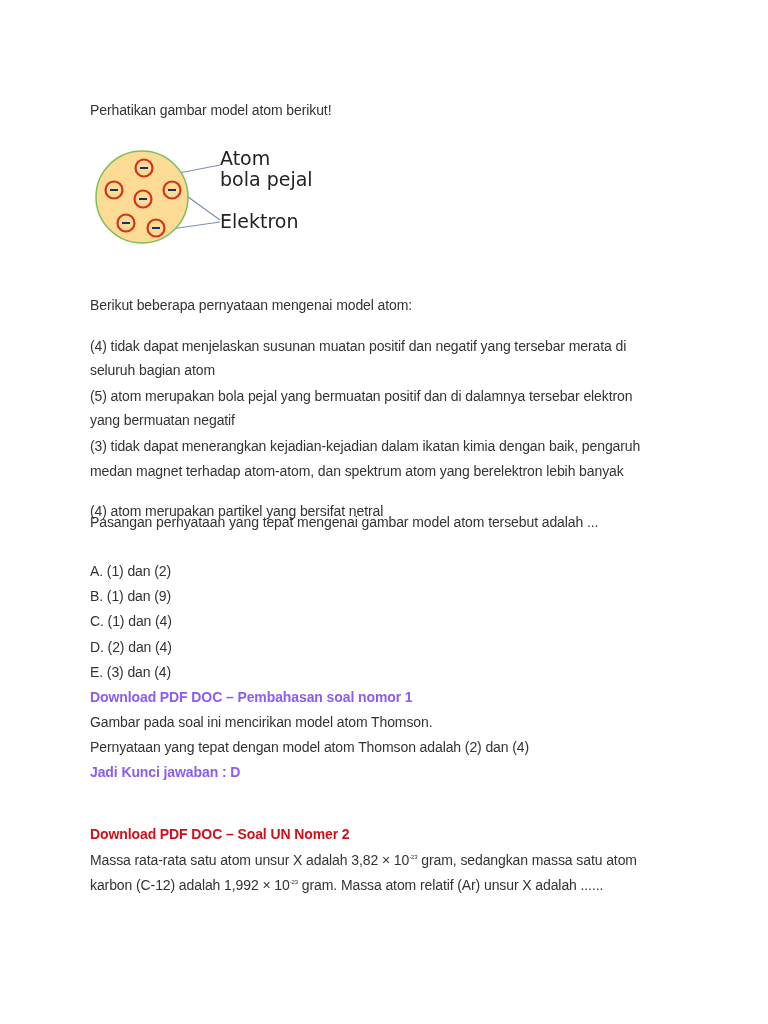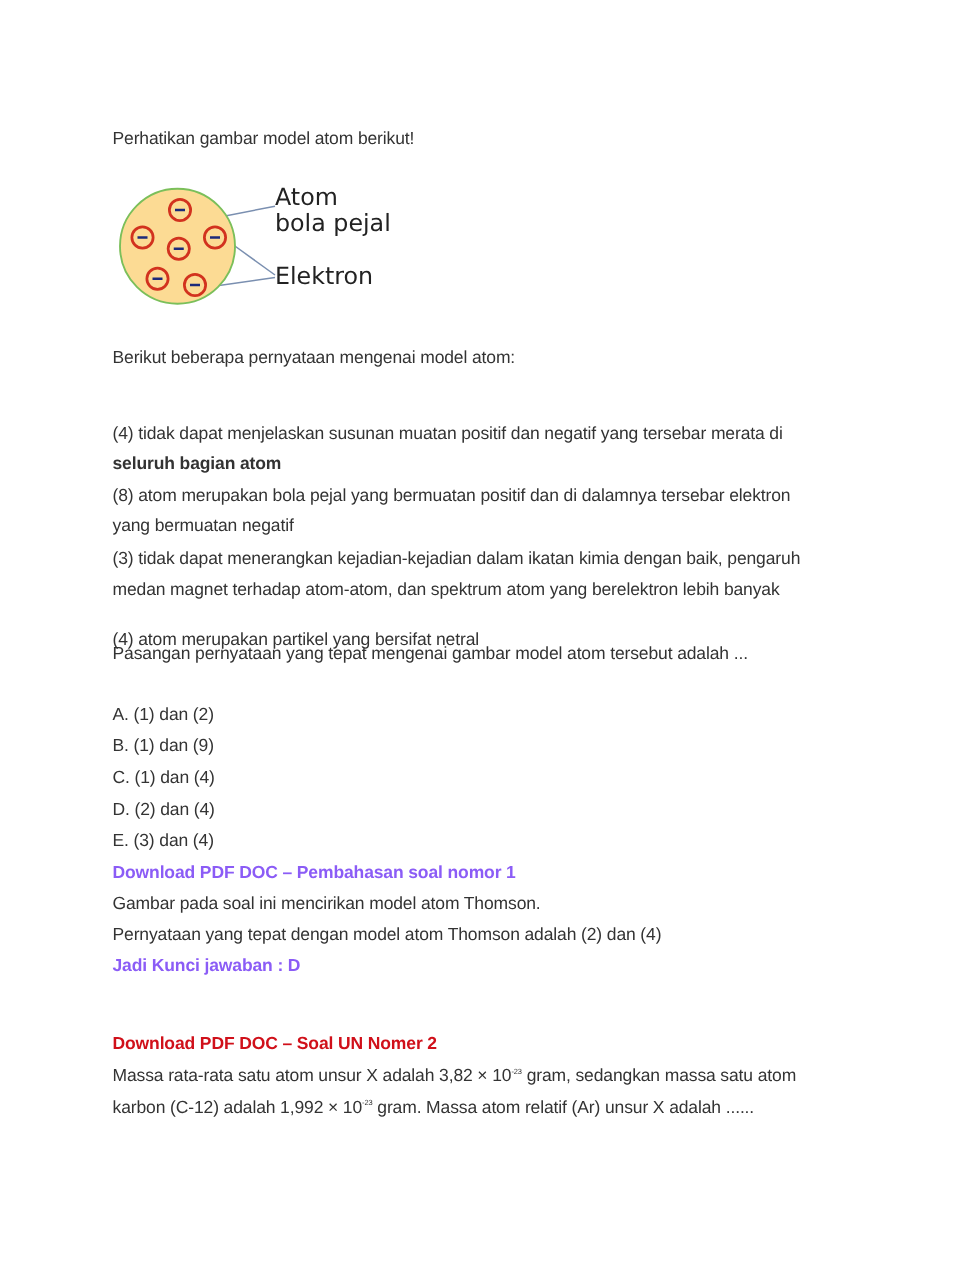--- a/index.html
+++ b/index.html
@@ -85,25 +85,25 @@
         <line x1="80" y1="50" x2="88" y2="50"></line>
         <line x1="34" y1="83" x2="42" y2="83"></line>
         <line x1="64" y1="88" x2="72" y2="88"></line>
       </g>
     </svg>
     <div class="fig-label" style="left:132px; top:10px;">Atom</div>
     <div class="fig-label" style="left:132px; top:31px;">bola pejal</div>
     <div class="fig-label" style="left:132px; top:73px;">Elektron</div>
   </div>
 
-  <div class="line" style="top:276px;">Berikut beberapa pernyataan mengenai model atom:</div>
+  <div class="line" style="top:296px;">Berikut beberapa pernyataan mengenai model atom:</div>
 
   <div class="line" style="top:337px;">(4) tidak dapat menjelaskan susunan muatan positif dan negatif yang tersebar merata di</div>
-  <div class="line" style="top:361px;font-weight:bold;">seluruh bagian atom</div>
-  <div class="line" style="top:387px;">(8) atom merupakan bola pejal yang bermuatan positif dan di dalamnya tersebar elektron</div>
+  <div class="line" style="top:361px;">seluruh bagian atom</div>
+  <div class="line" style="top:387px;">(5) atom merupakan bola pejal yang bermuatan positif dan di dalamnya tersebar elektron</div>
   <div class="line" style="top:411px;">yang bermuatan negatif</div>
   <div class="line" style="top:437px;">(3) tidak dapat menerangkan kejadian-kejadian dalam ikatan kimia dengan baik, pengaruh</div>
   <div class="line" style="top:462px;">medan magnet terhadap atom-atom, dan spektrum atom yang berelektron lebih banyak</div>
   <div class="line" style="top:502px;">(4) atom merupakan partikel yang bersifat netral</div>
   <div class="line" style="top:513px;">Pasangan pernyataan yang tepat mengenai gambar model atom tersebut adalah ...</div>
 
   <div class="line" style="top:562px;">A. (1) dan (2)</div>
   <div class="line" style="top:587px;">B. (1) dan (9)</div>
   <div class="line" style="top:612px;">C. (1) dan (4)</div>
   <div class="line" style="top:638px;">D. (2) dan (4)</div>

